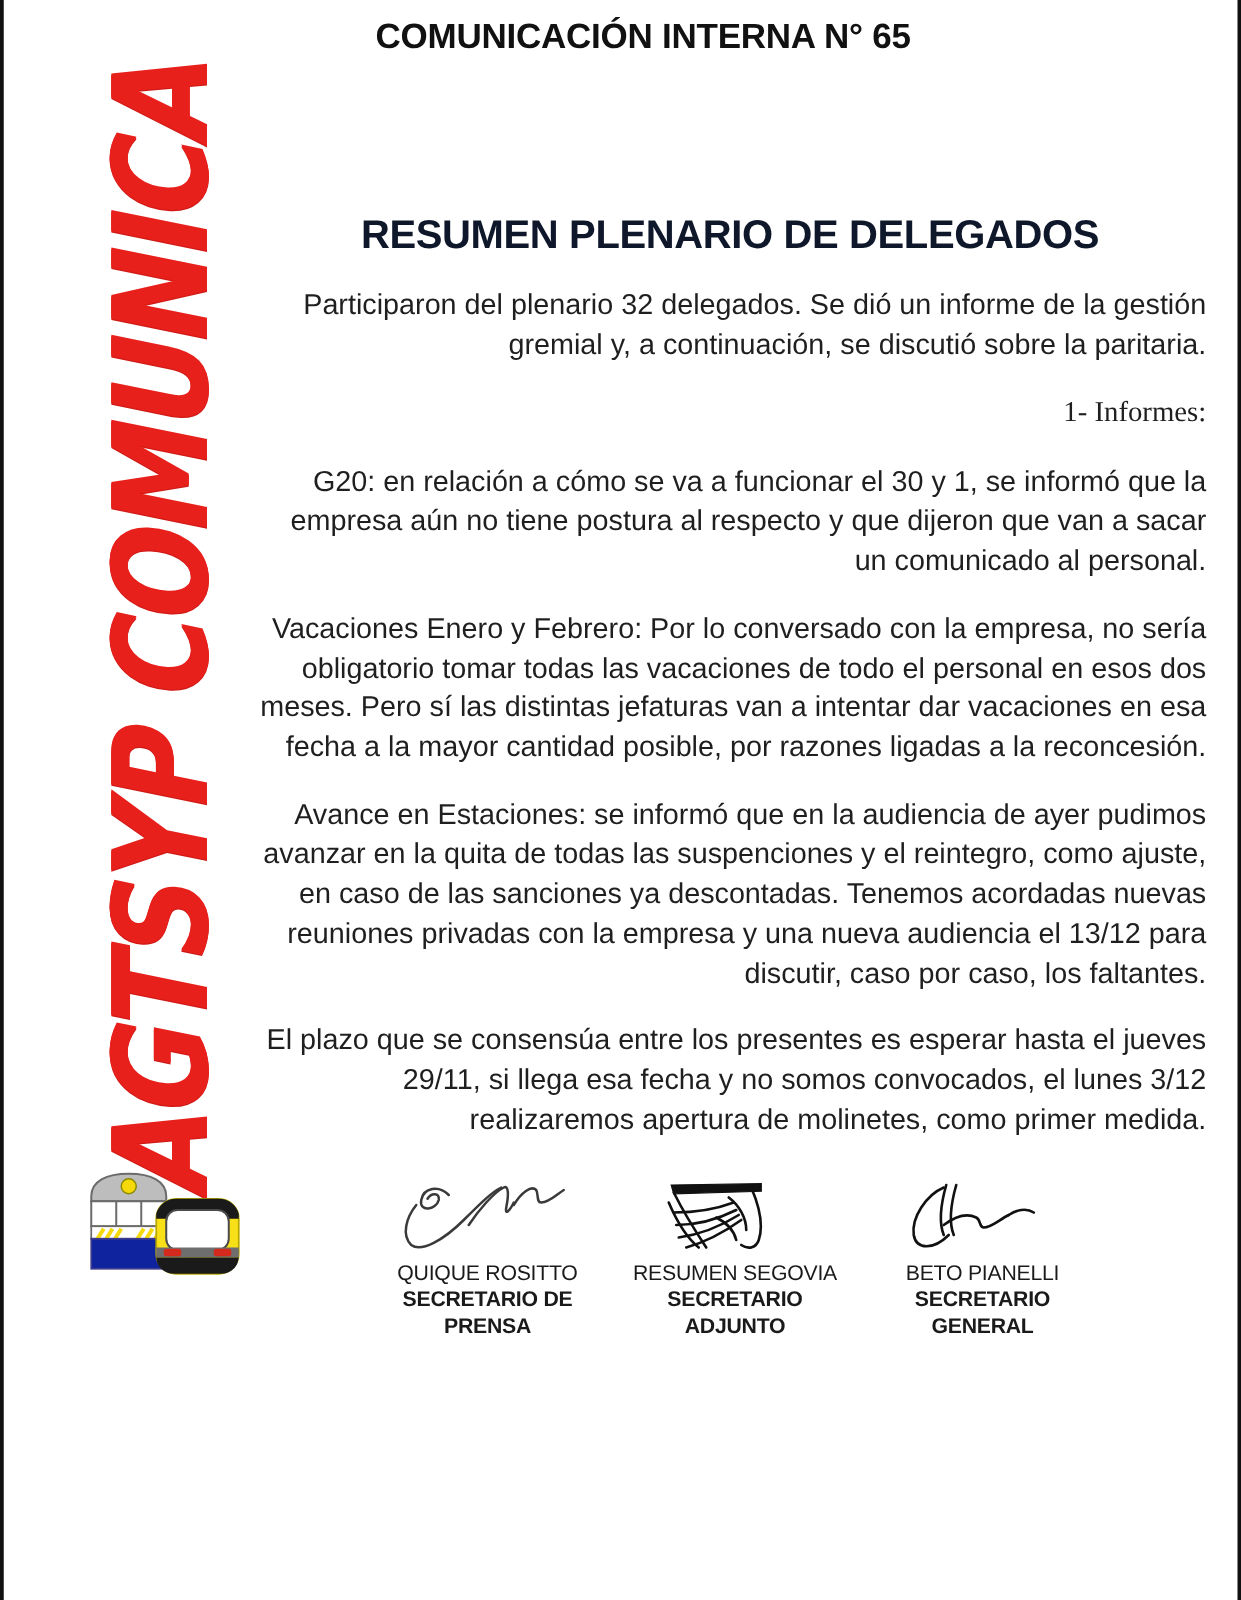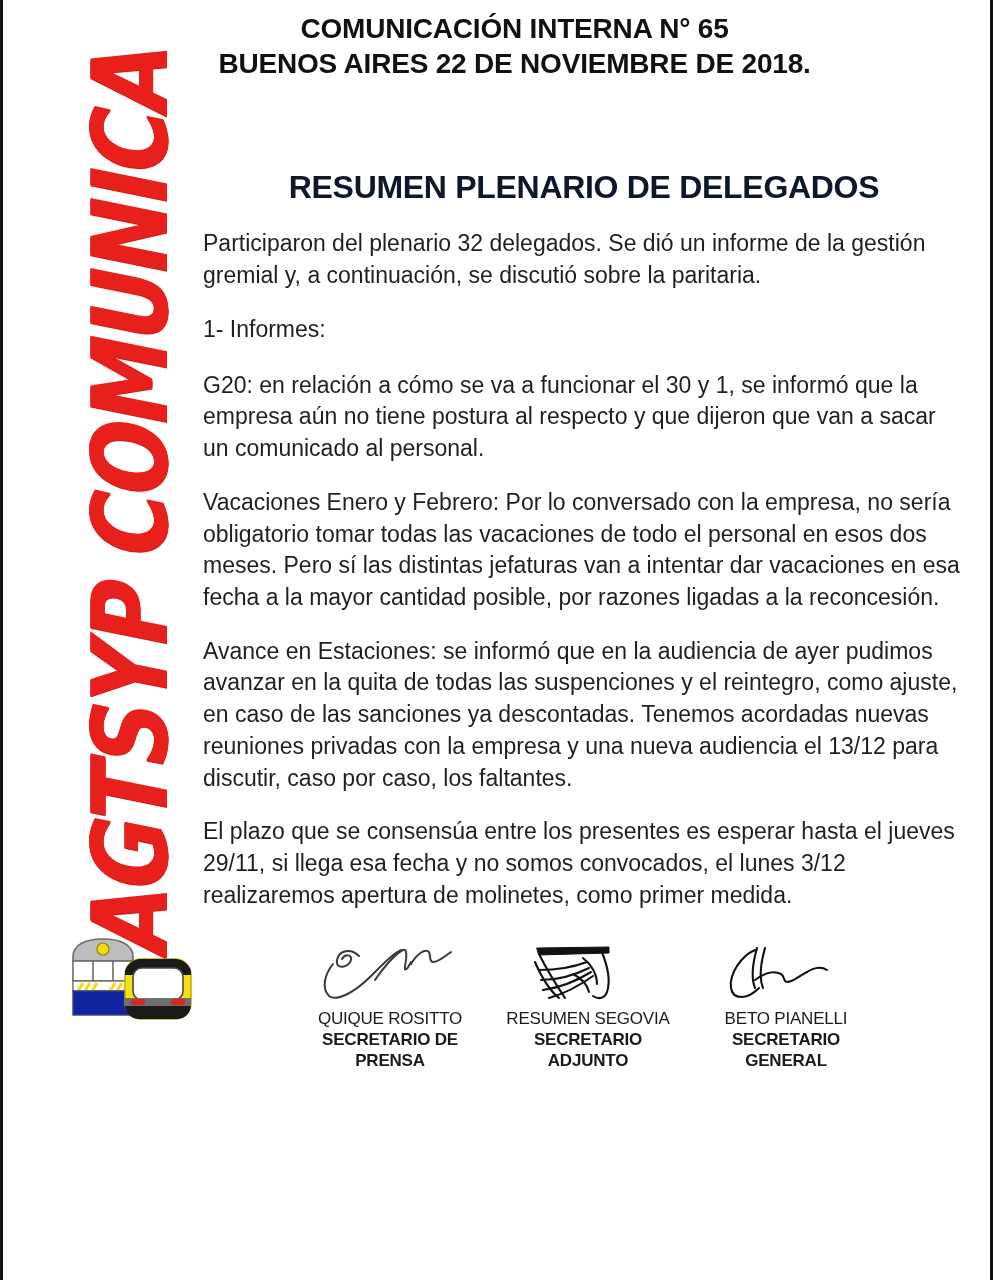--- a/index.html
+++ b/index.html
@@ -99,24 +99,25 @@
     text-align: center;
     color: #0f172a;
     margin: 0 0 22px 0;
     letter-spacing: -0.3px;
   }
   .para {
     font-size: 23px;
     line-height: 1.38;
     color: #1f1f1f;
     margin: 0 0 22px 0;
-    text-align: left;
+    text-align: right;
   }
   .para.section {
     margin-bottom: 24px;
+    font-family: Liberation Serif, serif;
   }
 
   
   .signoff-dept {
     margin-top: 6px;
     text-align: center;
     font-weight: bold;
     font-size: 24px;
     letter-spacing: -0.2px;
     color: #111111;
@@ -156,21 +157,20 @@
     letter-spacing: -0.2px;
   }
 </style>
 </head>
 <body>
 
 <div class="page">
 
   <div class="doc-header">
     <div class="hline">COMUNICACIÓN INTERNA N° 65</div>
-    <div class="hline">BUENOS AIRES 22 DE NOVIEMBRE DE 2018.</div>
   </div>
 
   <div class="logo-rail">
 
     <div class="vert-brand">
       <span class="vert-brand-text">AGTSYP COMUNICA</span>
     </div>
 
     <div class="emblem">
       <svg width="132" height="86" viewBox="0 0 132 86" xmlns="http://www.w3.org/2000/svg">

